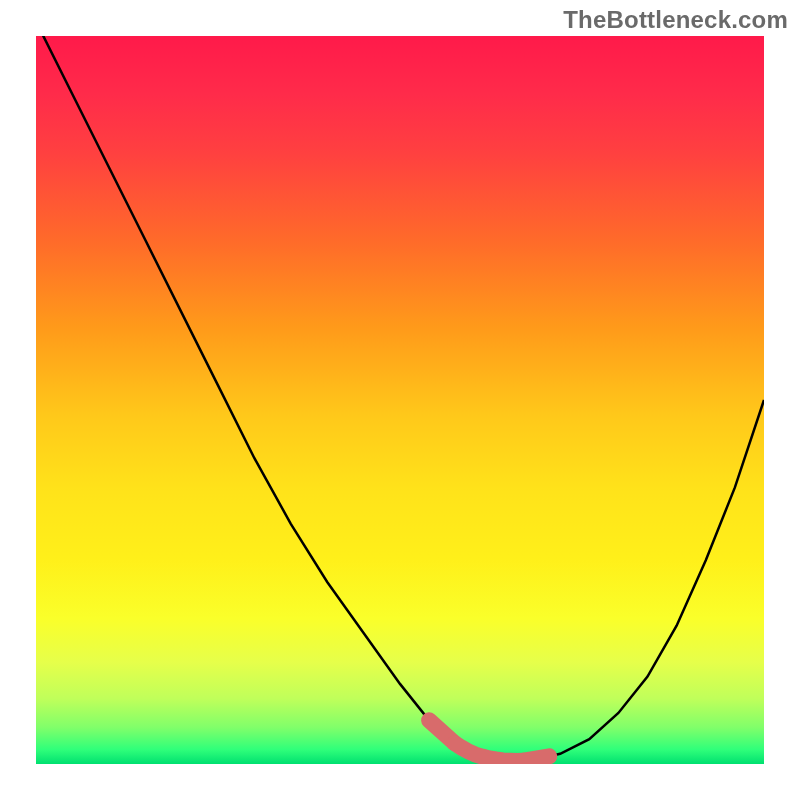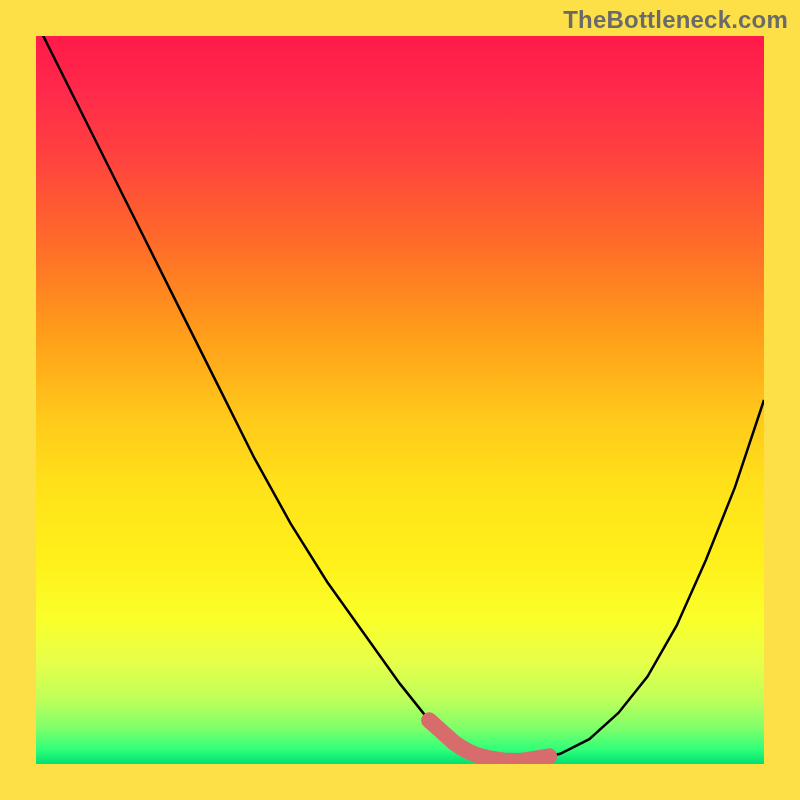--- a/index.html
+++ b/index.html
@@ -1,21 +1,21 @@
 <!DOCTYPE html>
 <html><head>
 <meta charset="utf-8">
 <style>
   * { margin: 0; padding: 0; box-sizing: border-box; }
   html, body { width: 800px; height: 800px; overflow: hidden; background: #000; }
   .container {
     position: relative;
     width: 800px;
     height: 800px;
-    background: #fde047;
+    background: #ffffff;
   }
   .watermark {
     position: absolute;
     top: 6px;
     right: 12px;
     font-family: Arial, sans-serif;
     font-size: 24px;
     font-weight: bold;
     color: #6a6a6a;
     z-index: 5;

